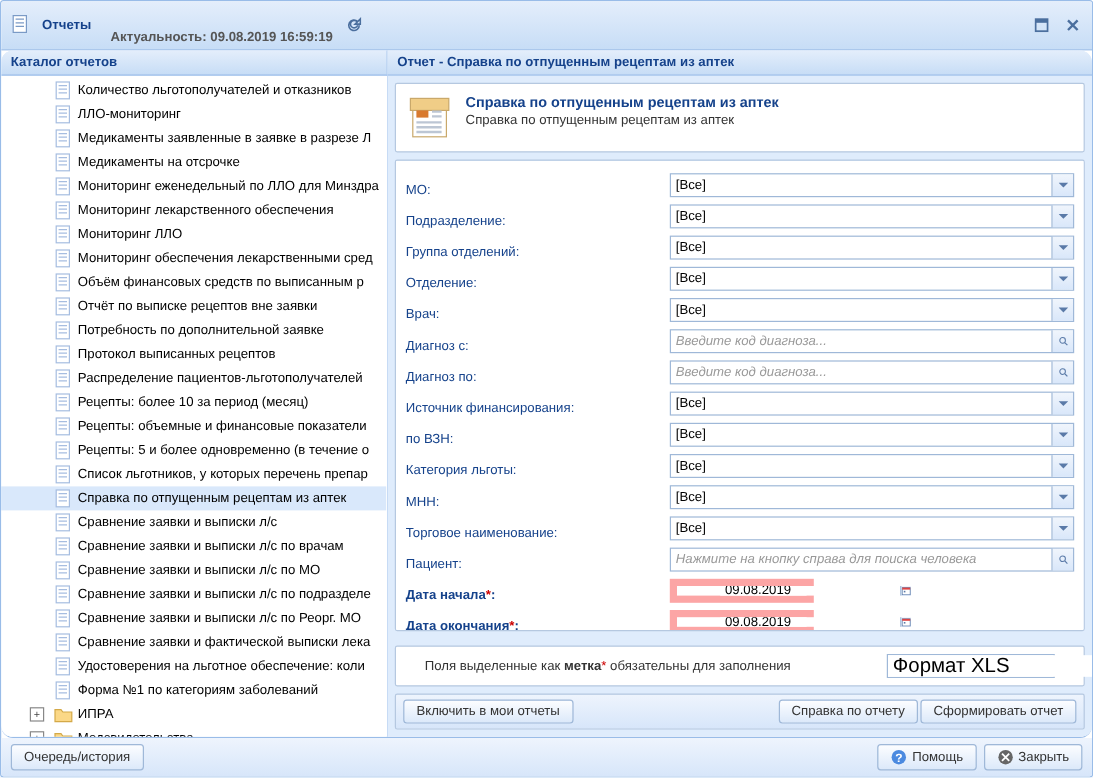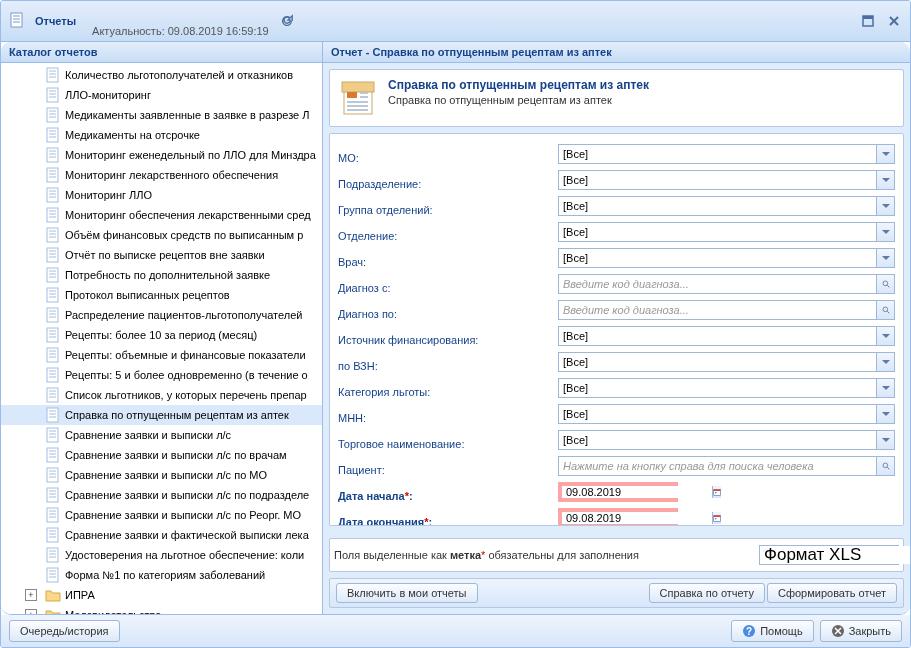--- a/index.html
+++ b/index.html
@@ -1,20 +1,20 @@
 <!DOCTYPE html>
 <html><head>
 <meta charset="utf-8">
 <style>
 * { box-sizing: border-box; margin: 0; padding: 0; }
 body { font-family: Tahoma, Arial, sans-serif; font-size: 11px; background: #fff; }
 .window { width: 911px; height: 648px; border: 1px solid #99bce8; background: #fff; display: flex; flex-direction: column; border-radius: 3px; overflow: hidden; }
 .titlebar { background: linear-gradient(#e4eefb,#c7ddf6); border-bottom: 1px solid #99bce8; padding: 4px 8px; display: flex; align-items: center; gap: 10px; color: #15428b; font-weight: bold; }
 .titlebar .title { font-weight: bold; }
-.titlebar .subtitle { font-weight: normal; color: #555; margin-left: 6px; margin-top: 20px; }
+.titlebar .subtitle { font-weight: bold; color: #555; margin-left: 6px; margin-top: 20px; }
 .titlebar .spacer { flex: 1; }
 .tool-icon { width: 16px; height: 16px; cursor: pointer; display: inline-flex; align-items: center; justify-content: center; color: #4b6f9e; }
 .panel-header { background: linear-gradient(#e4eefb,#c7ddf6); border-bottom: 1px solid #99bce8; padding: 4px 8px; color: #15428b; font-weight: bold; font-size: 11px; }
 .body { flex: 1; display: flex; overflow: hidden; border-bottom: 1px solid #99bce8; border-radius: 10px; }
 .left { width: 322px; border-right: 1px solid #99bce8; display: flex; flex-direction: column; background: #dae9fa; }
 .tree-wrap { flex: 1; overflow-y: auto; overflow-x: hidden; background: #fff; }
 .tree { padding: 2px 0 4px 0; }
 .tree-item { display: flex; align-items: center; padding: 2px 2px 2px 44px; white-space: nowrap; overflow: hidden; text-overflow: ellipsis; cursor: pointer; color: #000; gap: 4px; }
 .tree-item.selected { background: #d9e8fb; color: #000; }
 .tree-item .node-icon { width: 16px; height: 16px; flex-shrink: 0; }
@@ -30,23 +30,23 @@
 .form-row { display: flex; align-items: flex-end; margin-bottom: 4px; min-height: 22px; }
 .form-label { width: 220px; color: #15428b; font-size: 11px; }
 .form-label.bold { font-weight: bold; }
 .form-label .req { color: #c00; }
 .form-field { flex: 1; display: flex; }
 .combo { flex: 1; display: flex; border: 1px solid #9fb8d8; height: 20px; background: #fff; }
 .combo input { flex: 1; border: none; padding: 0 4px; font-size: 11px; font-family: inherit; outline: none; background: transparent; }
 .combo input::placeholder { color: #999; font-style: italic; }
 .trigger { width: 18px; background: linear-gradient(#f0f5fc,#d9e7fa); border-left: 1px solid #9fb8d8; display: flex; align-items: center; justify-content: center; cursor: pointer; }
 .trigger svg { width: 8px; height: 8px; }
-.date-field { width: 120px; display: flex; border: 4px solid #fca5a5; height: 20px; background: #fff; }
+.date-field { width: 120px; display: flex; border: 6px solid #fca5a5; height: 20px; background: #fff; padding-left: 36px; }
 .date-field input { flex: 1; border: none; padding: 0 4px; font-size: 11px; font-family: inherit; outline: none; }
-.hint-row { margin: 6px; background: #fff; border: 1px solid #b5c8e0; border-radius: 2px; padding: 6px 4px; display: flex; align-items: center; gap: 10px; font-size: 11px; color: #333; }
+.hint-row { margin: 6px; background: #fff; border: 1px solid #b5c8e0; border-radius: 2px; padding: 6px 24px; display: flex; align-items: center; gap: 10px; font-size: 11px; color: #333; }
 .hint-row .hint-text .req { color: #c00; }
 .hint-row .hint-text b { font-weight: bold; }
 .fmt-combo { margin-left: auto; width: 140px; display: flex; border: 1px solid #9fb8d8; height: 20px; background: #fff; }
 .fmt-combo input { flex: 1; border: none; padding: 0 4px; font-size: 17px; outline: none; }
 .btnbar { margin: 0 6px 6px 6px; background: linear-gradient(#eef4fd,#d7e6fa); border: 1px solid #b5c8e0; border-radius: 2px; padding: 4px 6px; display: flex; gap: 2px; }
 .btnbar .sp { flex: 1; }
 .btn { border: 1px solid #9fb8d8; background: linear-gradient(#fcfdff,#dce9fa); border-radius: 3px; padding: 3px 10px; font-size: 11px; color: #333; cursor: pointer; display: inline-flex; align-items: center; gap: 4px; }
 .bottombar { background: linear-gradient(#eef4fd,#d7e6fa); padding: 5px 8px; display: flex; gap: 6px; justify-content: center; }
 .bottombar .sp { flex: 1; }
 .icon-doc { display:inline-block; }

